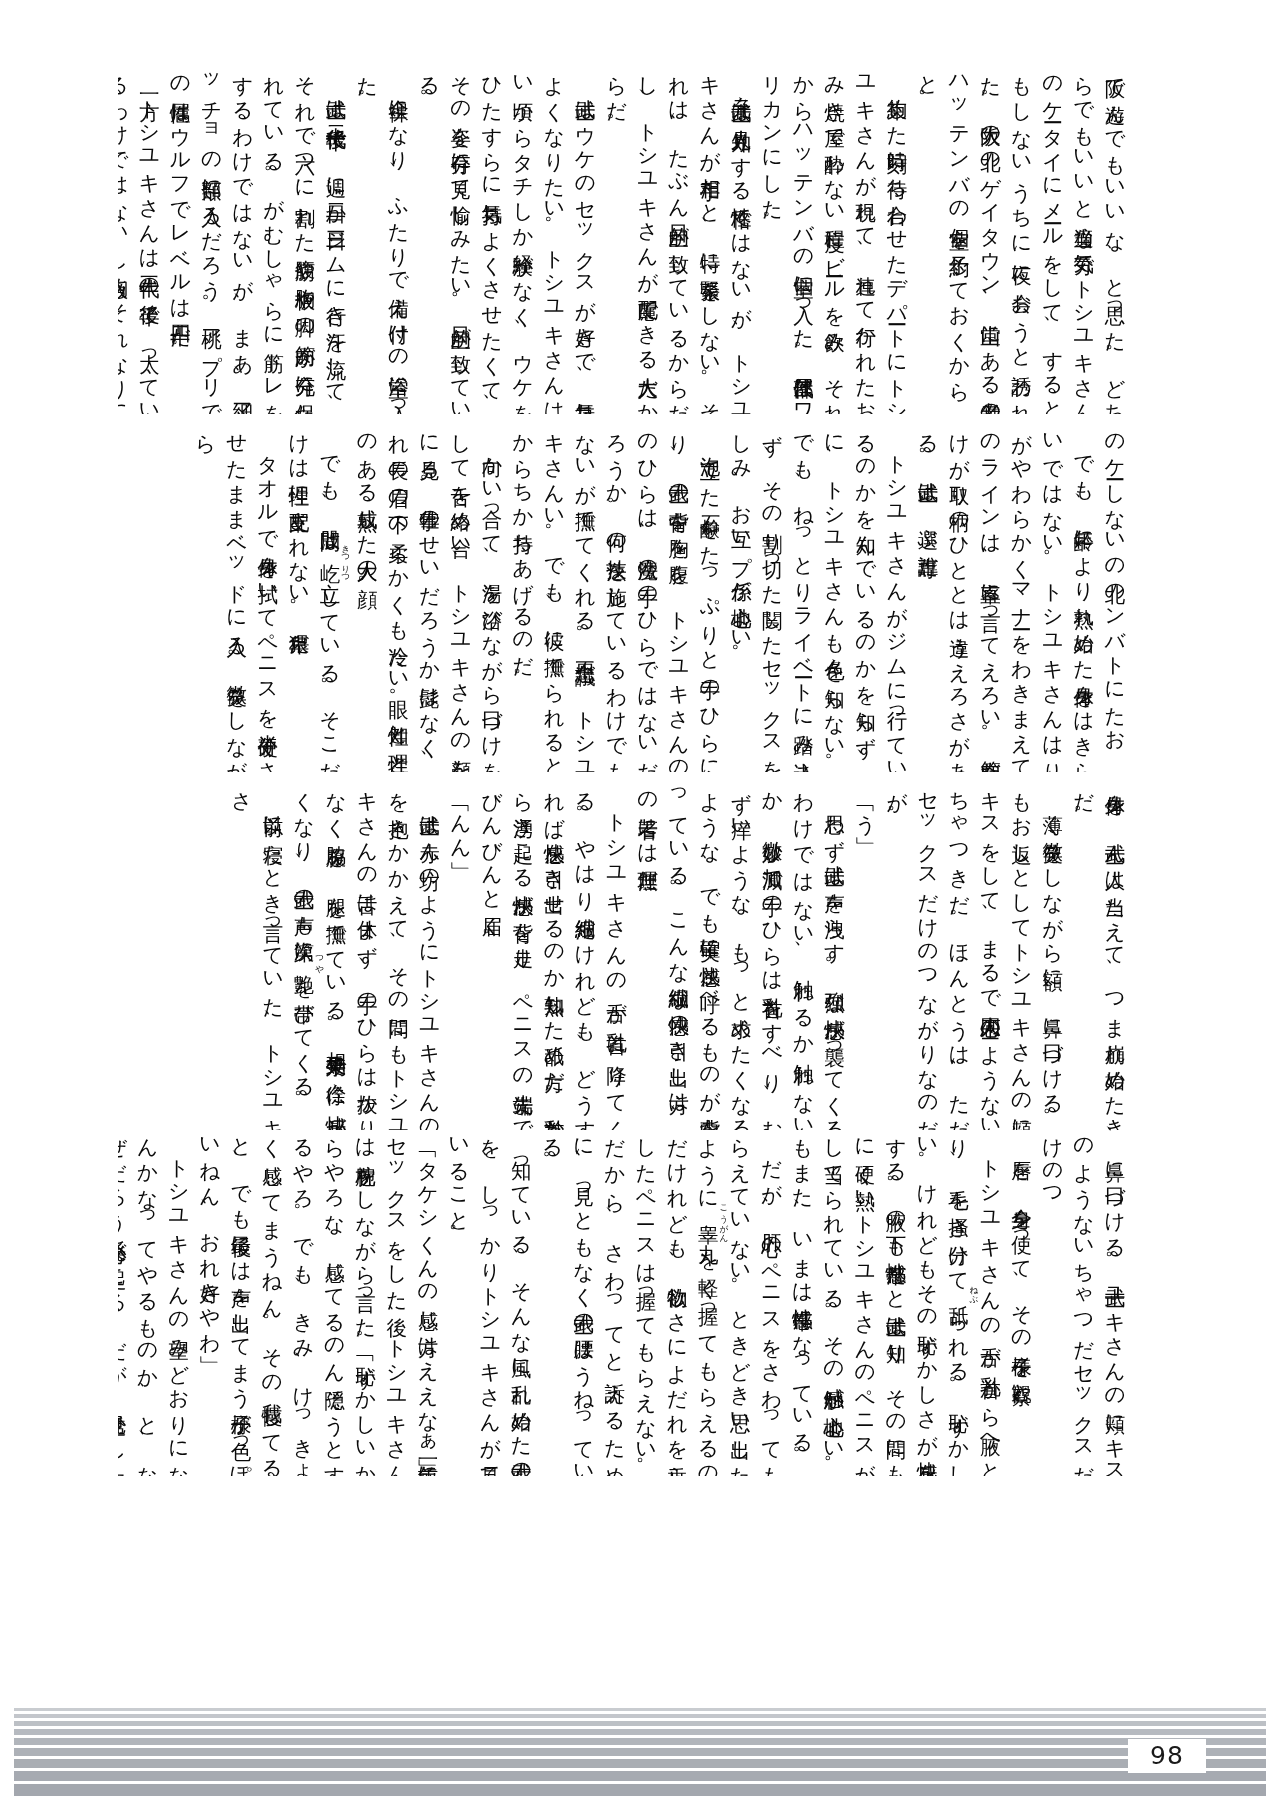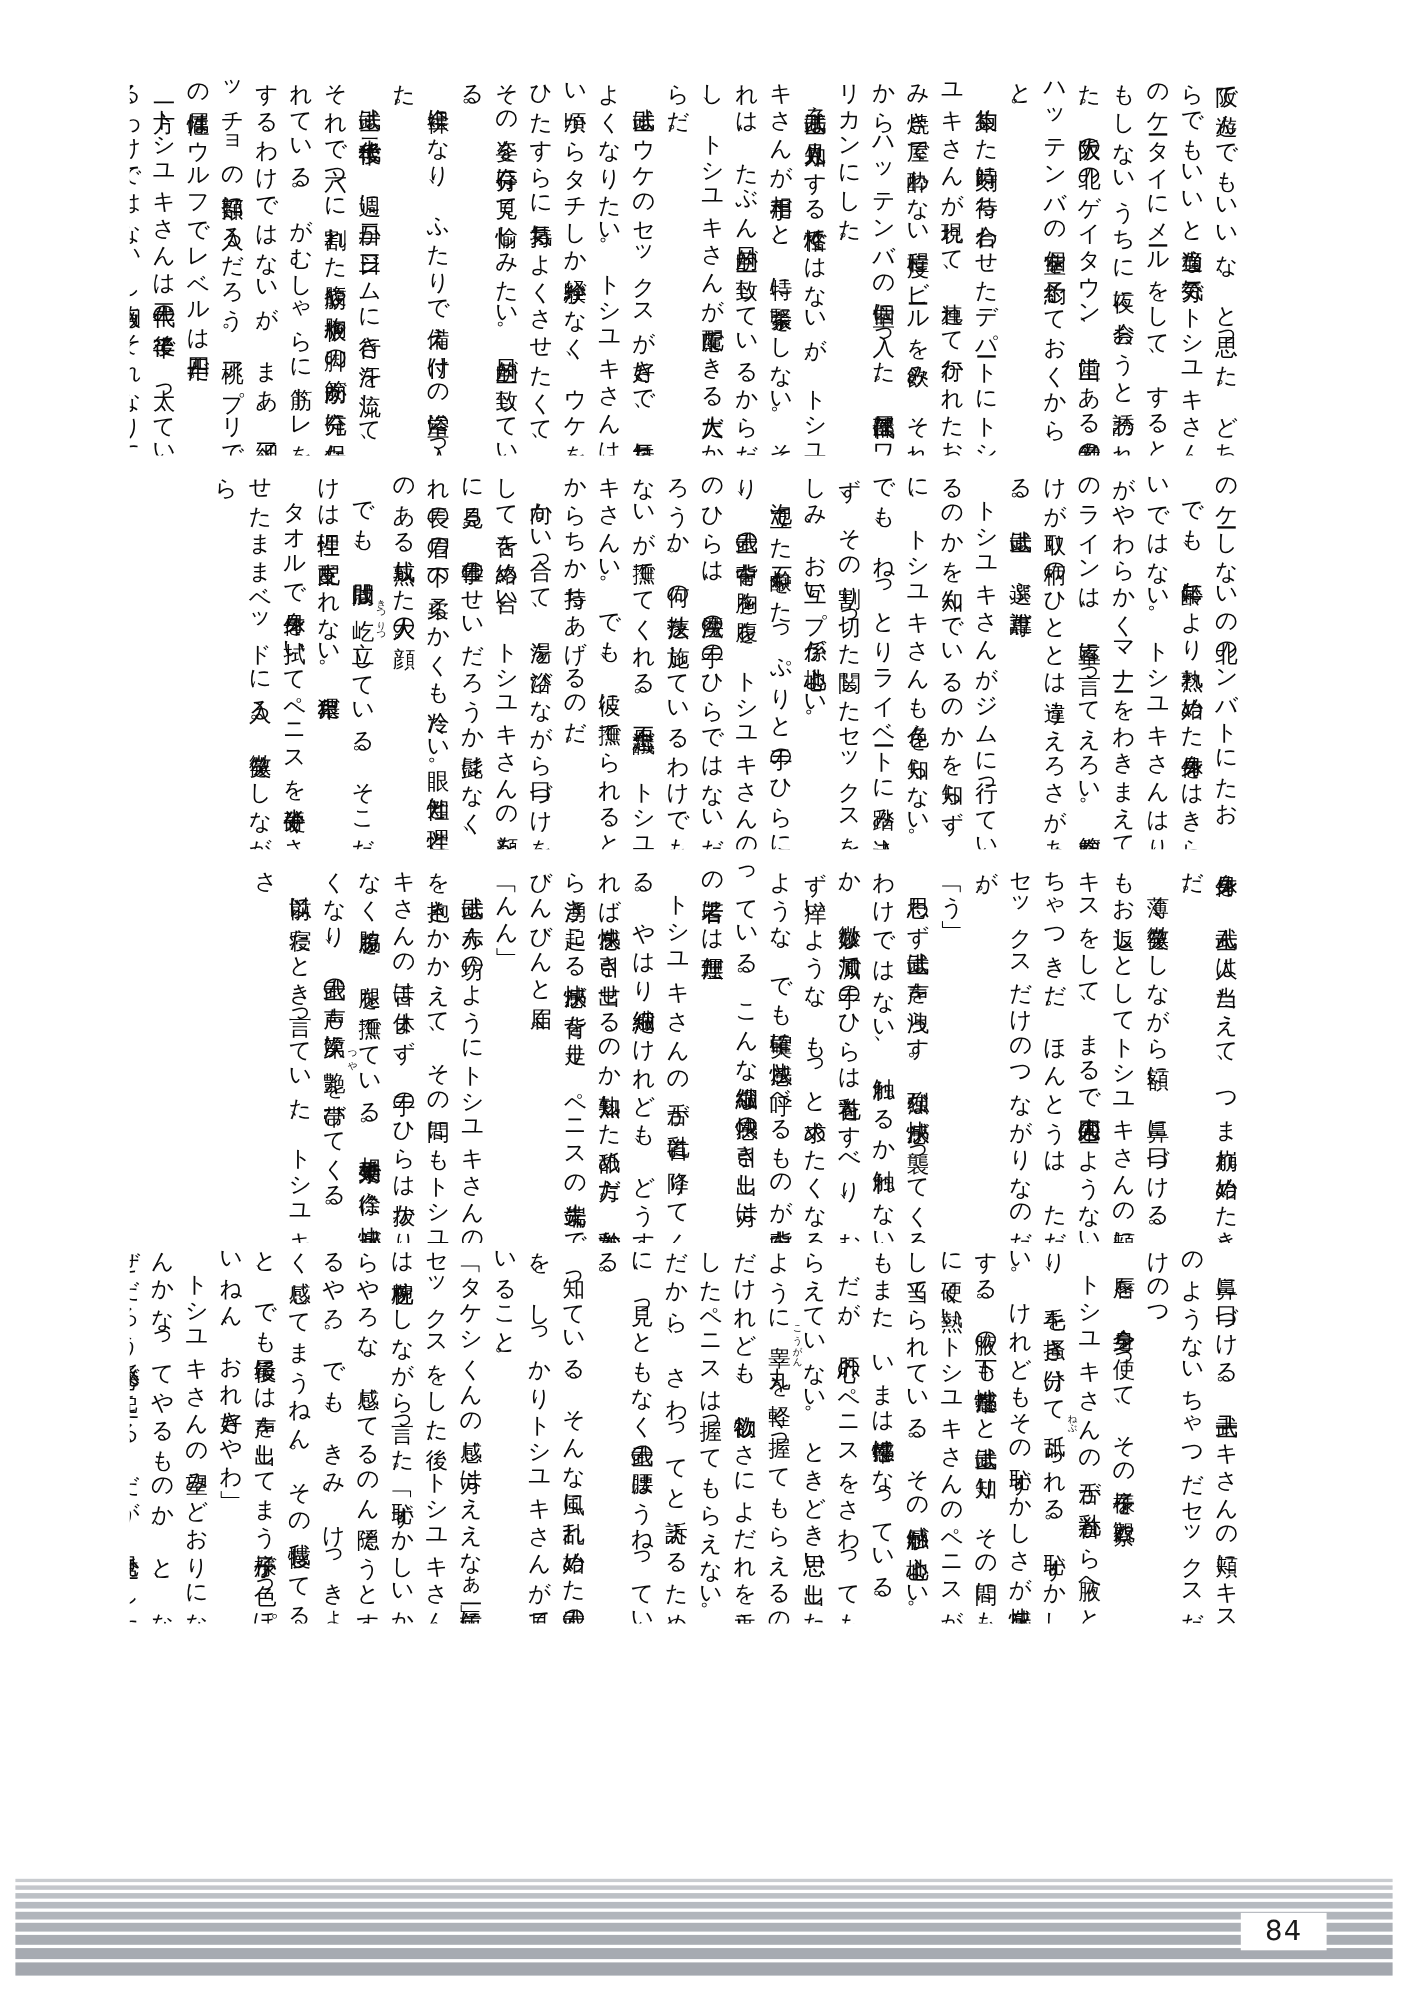--- a/index.html
+++ b/index.html
@@ -154,15 +154,15 @@
       <div class="stripe" style="top: 6px; height: 4px; background: rgb(195, 198, 203);"></div>
       <div class="stripe" style="top: 13px; height: 5px; background: rgb(188, 192, 197);"></div>
       <div class="stripe" style="top: 21px; height: 6px; background: rgb(182, 186, 192);"></div>
       <div class="stripe" style="top: 30px; height: 7px; background: rgb(177, 181, 187);"></div>
       <div class="stripe" style="top: 40px; height: 8px; background: rgb(173, 177, 183);"></div>
       <div class="stripe" style="top: 51px; height: 9px; background: rgb(169, 173, 179);"></div>
       <div class="stripe" style="top: 63px; height: 10px; background: rgb(166, 170, 177);"></div>
       <div class="stripe" style="top: 76px; height: 12px; background: rgb(163, 167, 174);"></div>
     </div>
 
-  <div class="folio">84</div>
+  <div class="folio">98</div>
 
 </div>
 
 </body></html>

